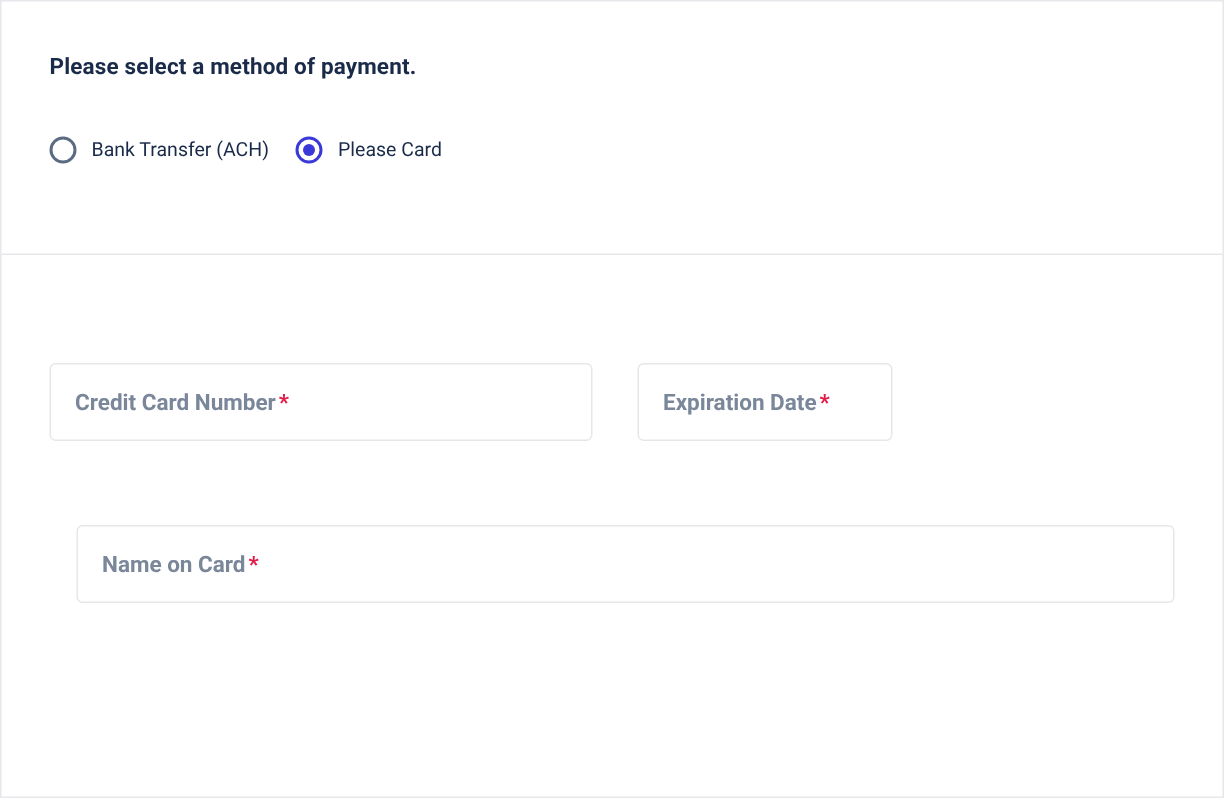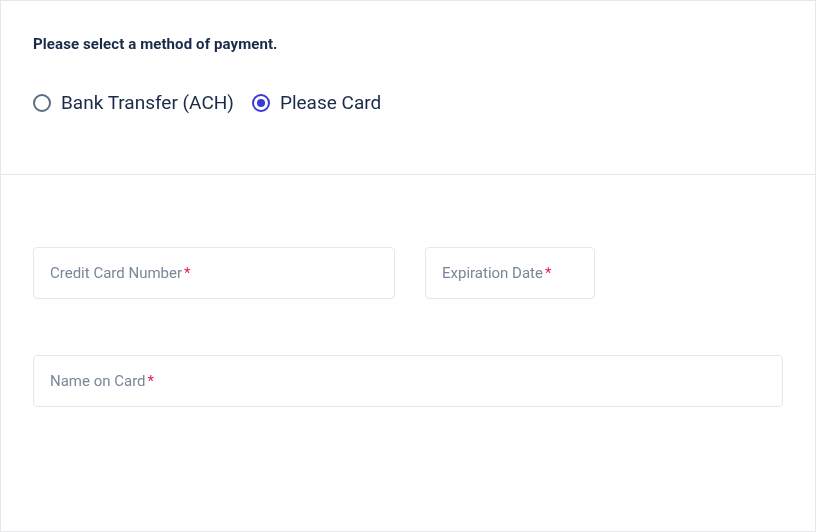--- a/index.html
+++ b/index.html
@@ -57,21 +57,21 @@
       border: 2px solid #3a39d8;
       background: #ffffff;
     }
     .radio-dot {
       width: 8px;
       height: 8px;
       border-radius: 50%;
       background: #3a39d8;
     }
     .radio-label {
-      font-size: 19px;
+      font-size: 13px;
       color: #1a2b4a;
       font-weight: 400;
     }
     .divider {
       width: 100%;
       height: 1px;
       background: #e5e7eb;
     }
     .form-section {
       padding: 72px 32px 0 32px;
@@ -95,25 +95,26 @@
       flex: 0 0 362px;
     }
     .field-exp {
       flex: 0 0 170px;
     }
     .field-cvv {
       flex: 1;
     }
     .field-name {
       flex: 1;
+      margin-left: 18px;
     }
     .field-label {
       font-size: 15px;
       color: #7a8699;
-      font-weight: 400;
+      font-weight: 700;
       pointer-events: none;
     }
     .required {
       color: #e11d48;
       margin-left: 2px;
     }
     .hidden-input {
       position: absolute;
       inset: 0;
       width: 100%;

